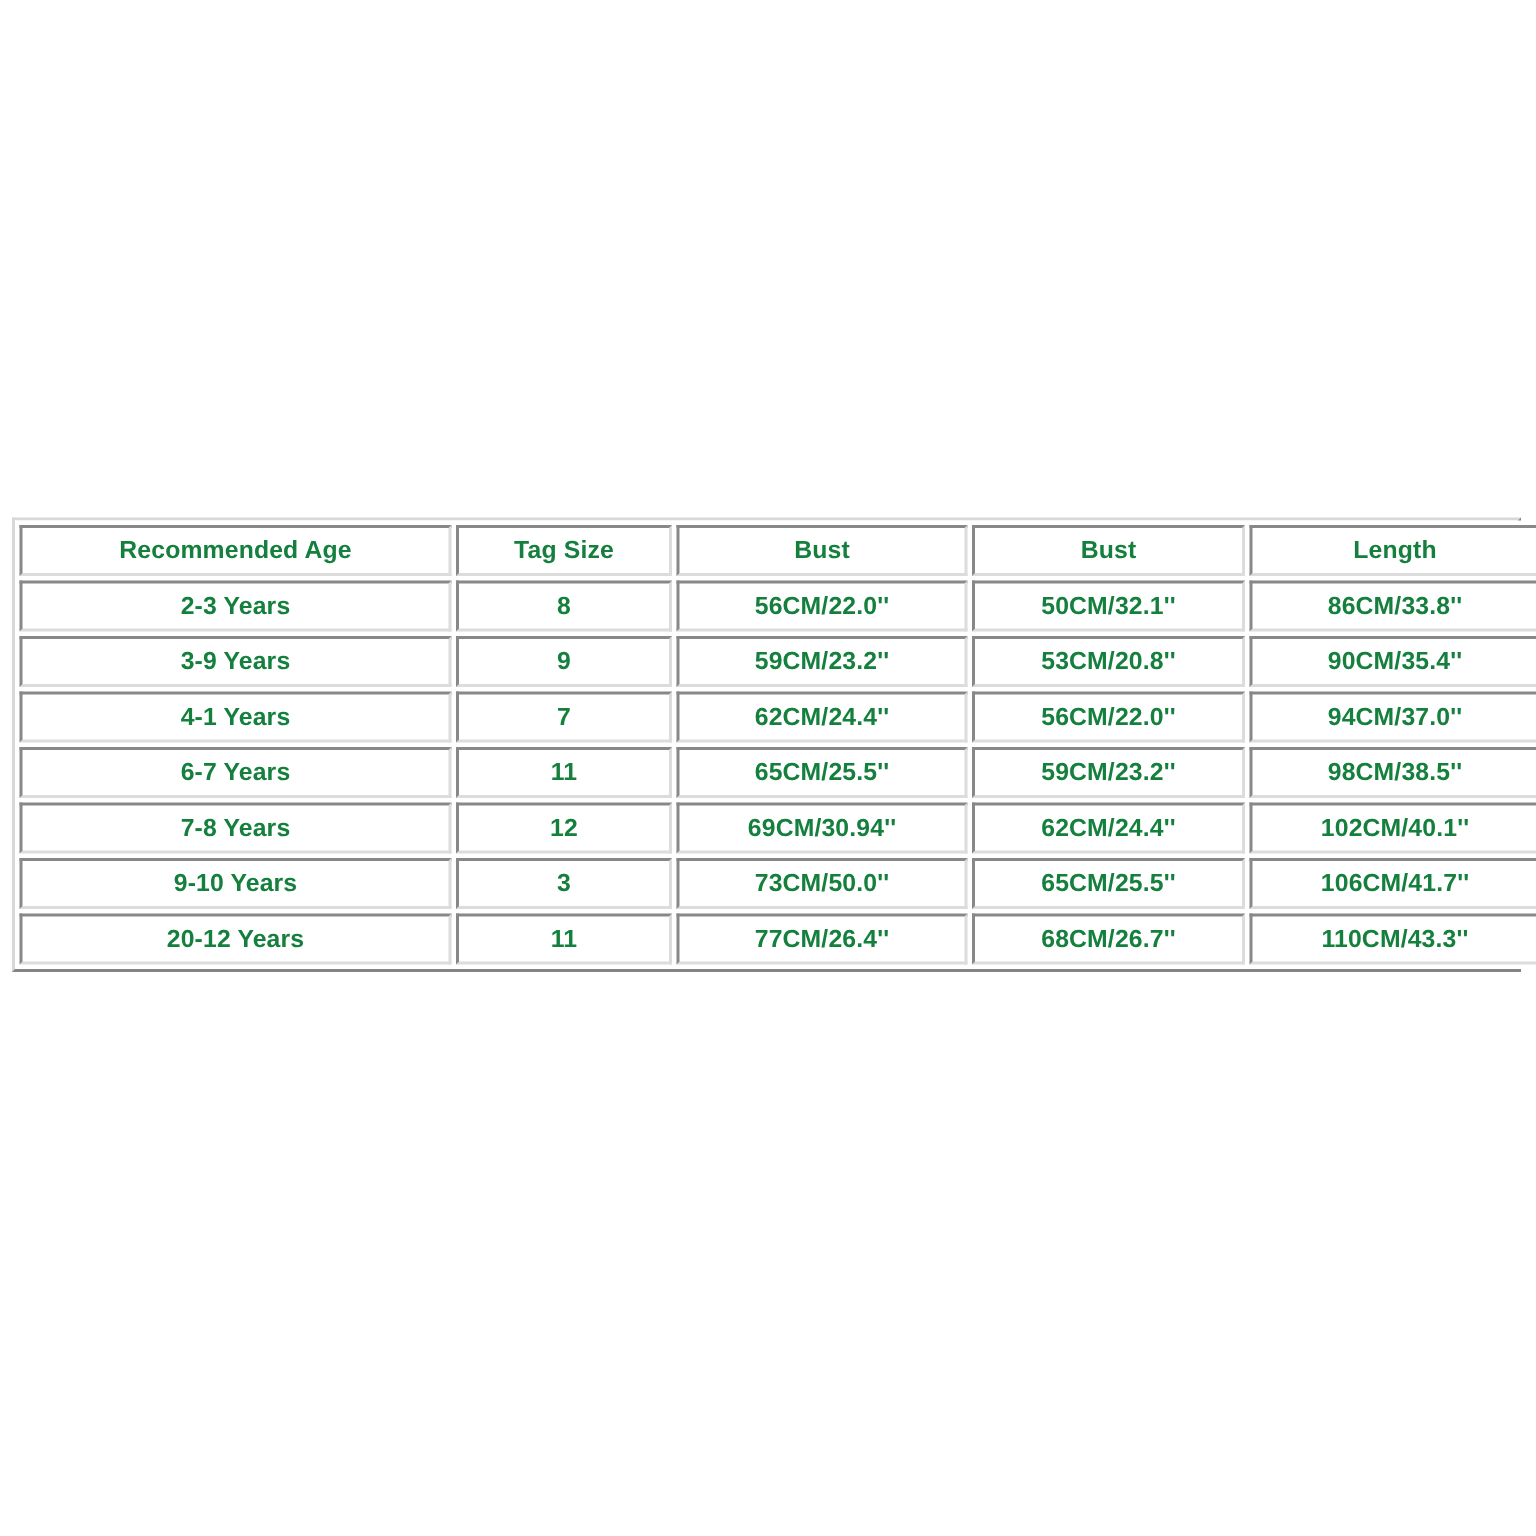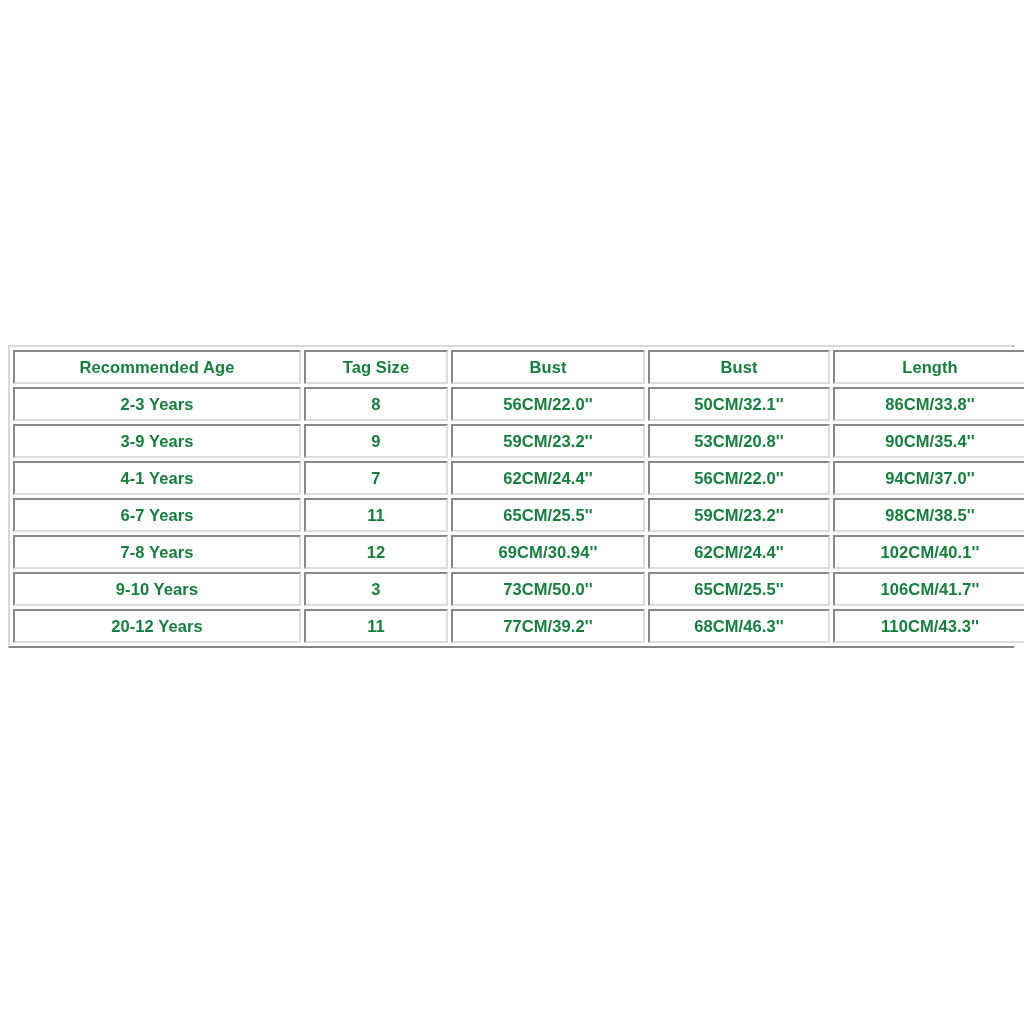--- a/index.html
+++ b/index.html
@@ -125,19 +125,19 @@
       <tr>
         <td>9-10 Years</td>
         <td>3</td>
         <td>73CM/50.0''</td>
         <td>65CM/25.5''</td>
         <td>106CM/41.7''</td>
       </tr>
       <tr>
         <td>20-12 Years</td>
         <td>11</td>
-        <td>77CM/39.2''</td>
-        <td>68CM/46.3''</td>
+        <td>77CM/26.4''</td>
+        <td>68CM/26.7''</td>
         <td>110CM/43.3''</td>
       </tr>
     </tbody>
   </table>
 </div>
 
 </body></html>

